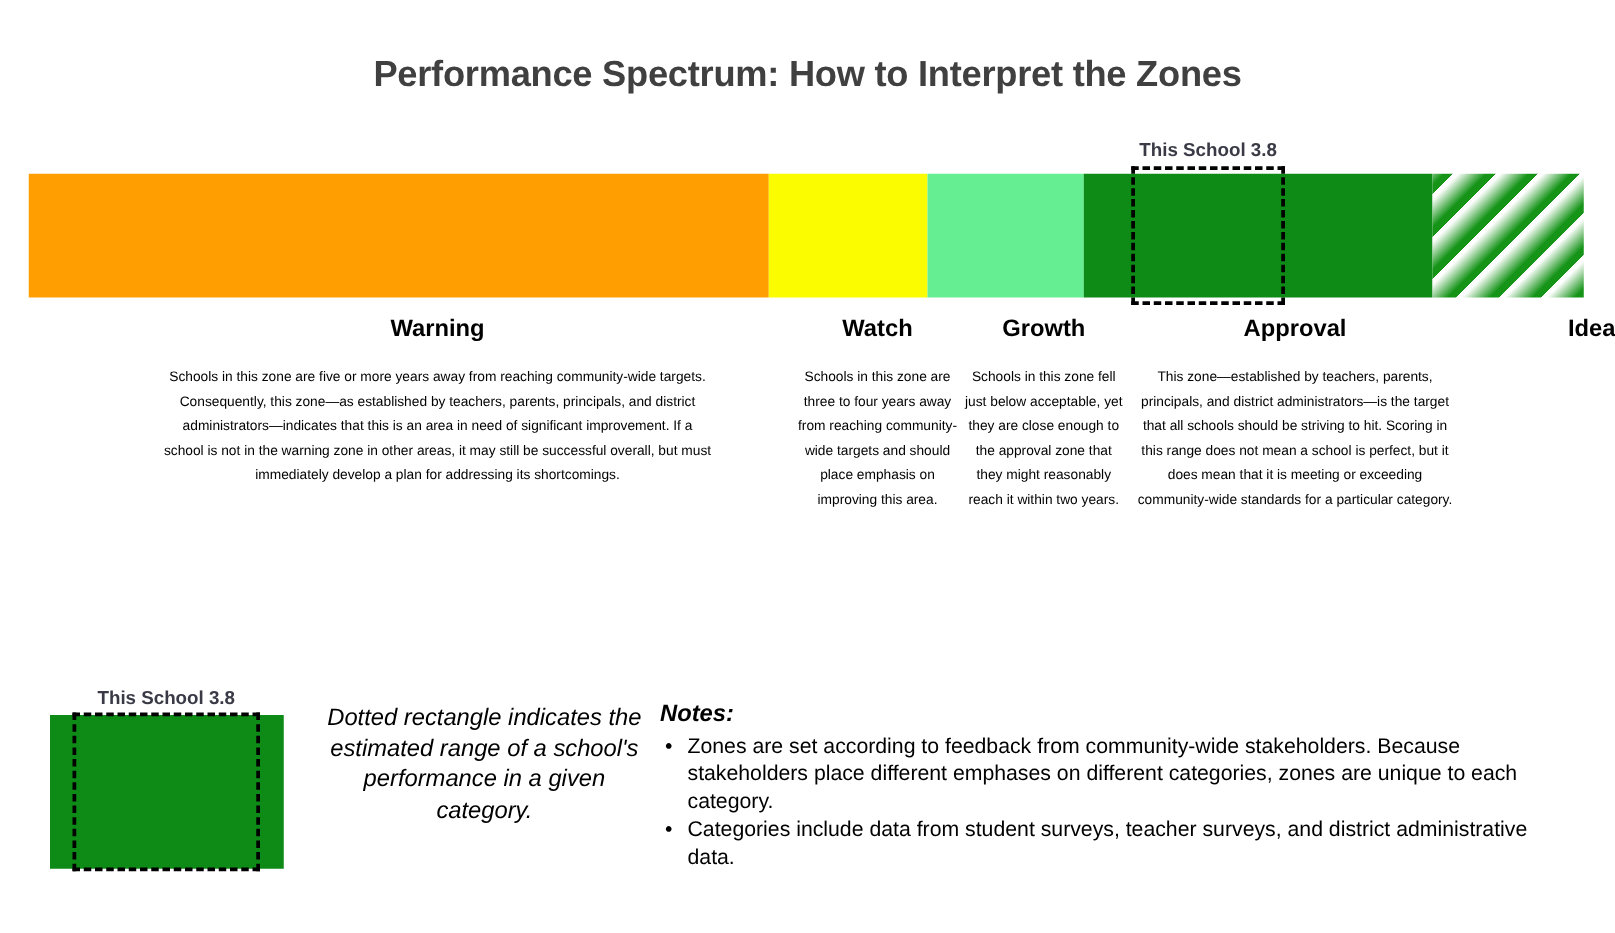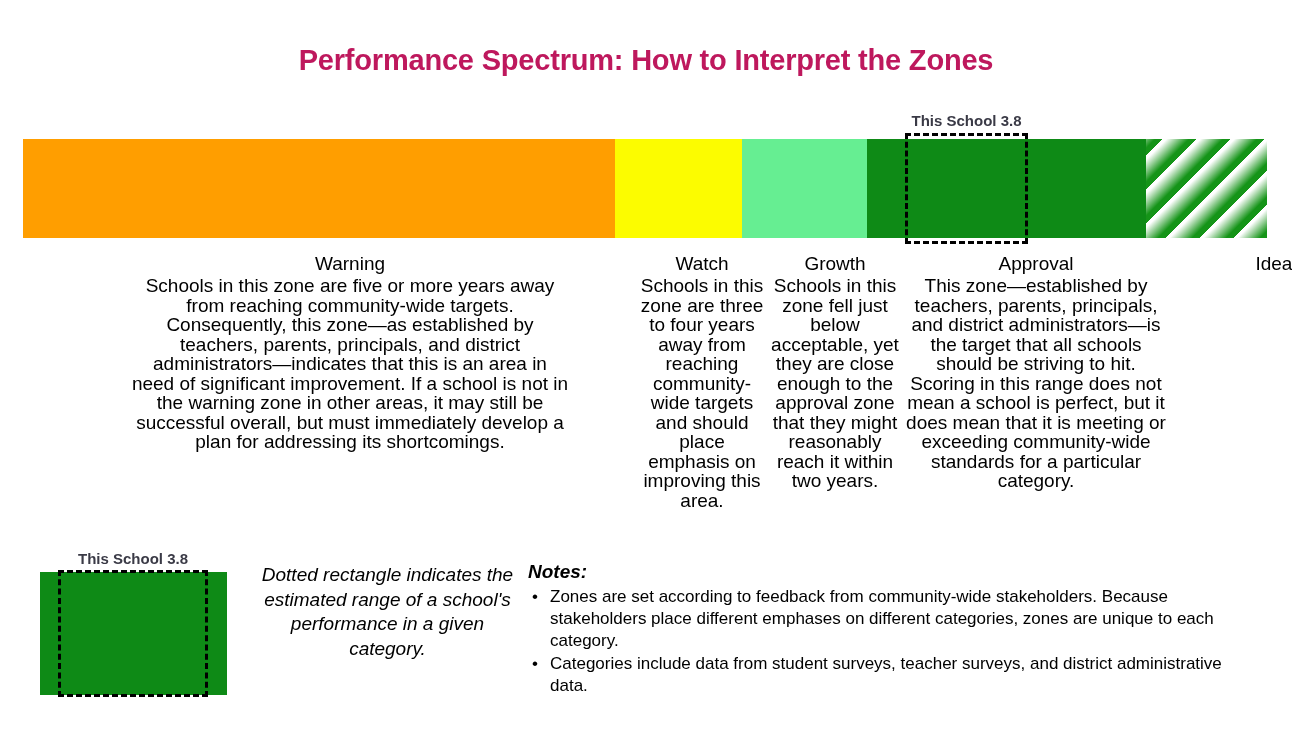--- a/index.html
+++ b/index.html
@@ -20,21 +20,21 @@
   
   .title {
     position: absolute;
     left: 0;
     top: 44px;
     width: 1292px;
     text-align: center;
     font-size: 29px;
     font-weight: bold;
     letter-spacing: -0.2px;
-    color: #be185d;
+    color: #404040;
   }
 
   
   .spectrum {
     position: absolute;
     left: 23px;
     top: 139px;
     width: 1244px;
     height: 99px;
     display: flex;
@@ -75,25 +75,26 @@
     width: 1244px;
     height: 280px;
   }
   .col {
     position: absolute;
     top: 0;
     text-align: center;
   }
   .col-label {
     font-size: 19px;
-    font-weight: normal;
+    font-weight: bold;
     line-height: 24px;
+    margin-bottom: 17px;
   }
   .col-desc {
-    font-size: 19px;
+    font-size: 11px;
     line-height: 19.5px;
   }
 
   .col-warning  { left: 107px;  width: 440px; }
   .col-watch    { left: 615px;  width: 128px; }
   .col-growth   { left: 748px;  width: 128px; }
   .col-approval { left: 882px;  width: 262px; }
   .col-ideal    { left: 1196px; width: 114px; }
 
   

